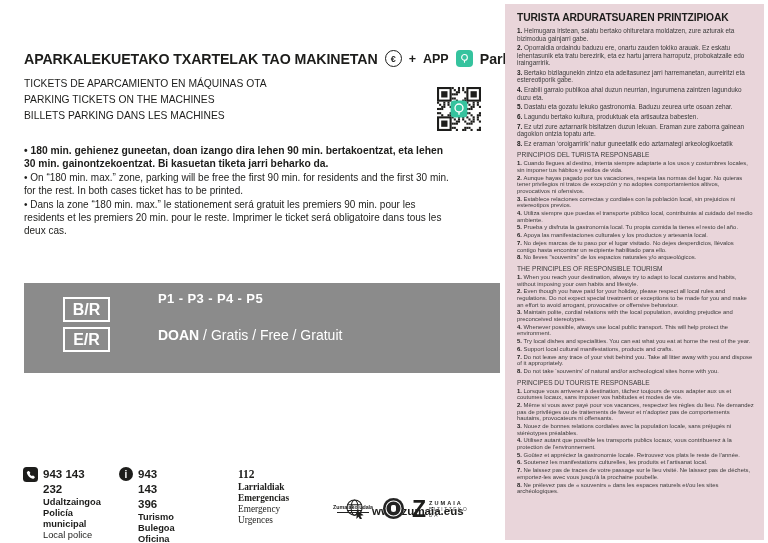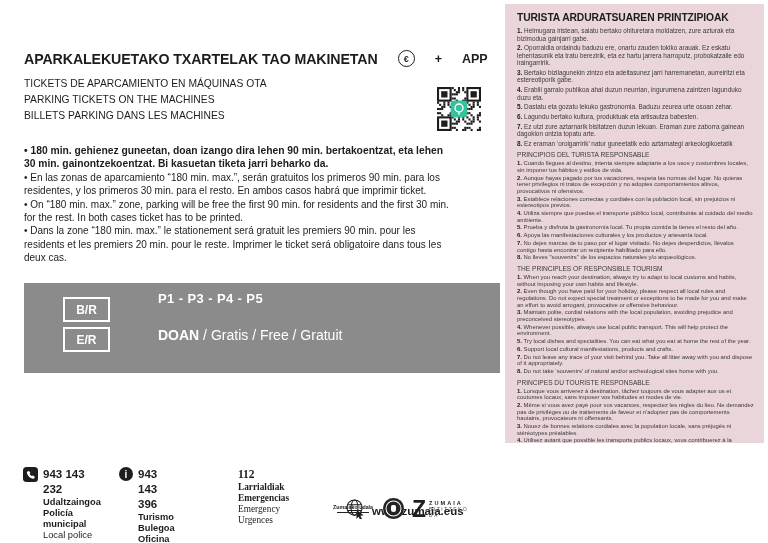--- a/index.html
+++ b/index.html
@@ -3,38 +3,38 @@
 <meta charset="utf-8">
 <style>
   html,body{margin:0;padding:0;}
   body{
     width:768px;height:543px;position:relative;overflow:hidden;
     background:#ffffff;color:#1d1d1b;
     font-family:"Liberation Sans",sans-serif;
     -webkit-font-smoothing:antialiased;
   }
   
-  .header-row{position:absolute;left:24px;top:50px;display:flex;align-items:center;gap:20px;}
+  .header-row{position:absolute;left:24px;top:50px;display:flex;align-items:center;gap:7px;}
   .main-title{font-size:14.2px;font-weight:700;letter-spacing:-0.1px;white-space:nowrap;}
   .euro-badge{width:15px;height:15px;border:1.3px solid #1d1d1b;border-radius:50%;
     display:flex;align-items:center;justify-content:center;font-size:9px;font-weight:700;flex:none;}
   .plus-sign,.app-label{font-size:12.5px;font-weight:700;}
   .pl-chip{width:17px;height:17px;background:#35c39e;border-radius:4px;
     display:flex;align-items:center;justify-content:center;flex:none;}
   .brand-name{font-size:14.2px;font-weight:700;}
   .subtitles{position:absolute;left:24px;top:76px;font-size:10.3px;line-height:16px;}
   .qr{position:absolute;left:437px;top:87px;width:44px;height:44px;}
   
   .bullets{position:absolute;left:24px;top:144px;width:430px;font-size:10px;line-height:13.4px;}
   .bullets p{margin:0;}
   .bullets p.bold{font-weight:700;font-size:10.3px;}
   
   .zone-box{position:absolute;left:24px;top:283px;width:476px;height:90px;background:#8b8b8b;}
   .zone-badge{position:absolute;left:39px;width:47px;height:25px;border:2px solid #fff;
-    color:#fff;font-weight:700;font-size:12px;display:flex;align-items:center;justify-content:center;box-sizing:border-box;}
+    color:#fff;font-weight:700;font-size:16px;display:flex;align-items:center;justify-content:center;box-sizing:border-box;}
   .zone-badge.br{top:14px;} .zone-badge.er{top:44px;}
   .zone-line1{position:absolute;left:134px;top:8px;color:#fff;font-weight:700;font-size:13px;letter-spacing:0.4px;}
   .zone-line2{position:absolute;left:134px;top:44px;color:#fff;font-size:14px;text-align:right;}
   .zone-line2 .fb{font-weight:700;}
   
   .contact-area{position:absolute;left:0;top:0;}
   .contact-col{position:absolute;top:467px;}
   .contact-col:nth-child(1){left:43px;}
   .contact-col:nth-child(2){left:138px;}
   .contact-col:nth-child(3){left:238px;font-family:Liberation Serif, serif;}
@@ -52,21 +52,21 @@
   .townhall-logo .rule{height:1px;background:#222;margin:1px 6px 0;}
   .seal-logo{width:21px;height:21px;border-radius:50%;background:#242424;
     box-shadow:inset 0 0 0 2.5px #242424, inset 0 0 0 3.5px #ffffff;position:relative;flex:none;}
   .seal-logo::after{content:"";position:absolute;left:8px;top:7px;width:5px;height:7px;background:#fff;border-radius:2px 2px 3px 3px;}
   .z-logo{display:flex;align-items:center;gap:3px;}
   .z-glyph{font-size:23px;font-weight:900;line-height:20px;}
   .z-text{display:flex;flex-direction:column;gap:1px;}
   .z-title{font-size:5.6px;font-weight:700;letter-spacing:2px;}
   .z-sub{font-size:4.8px;letter-spacing:1.6px;color:#4a4a4a;}
   
-  .panel{position:absolute;left:505px;top:4px;width:259px;height:439px;background:#e9d5da;
+  .panel{position:absolute;left:505px;top:4px;width:259px;height:536px;background:#e9d5da;
     box-sizing:border-box;padding:8px 10px 0 12px;overflow:hidden;}
   .panel-title{font-size:10.3px;font-weight:700;margin:0 0 4px;letter-spacing:-0.1px;}
   .panel-sec .p-item{margin:0 0 2px;color:#3a3a3a;}
   .panel-sec.sec0 .p-item{font-size:6.4px;line-height:7.5px;margin-bottom:2.2px;}
   .panel-sec.sec1 .p-item,.panel-sec.sec2 .p-item,.panel-sec.sec3 .p-item{font-size:5.9px;line-height:6.6px;margin-bottom:1.2px;}
   .p-item b{color:#1d1d1b;font-weight:700;}
   .p-heading{font-size:6.6px;color:#3a3a3a;margin:4px 0 2px;}
 </style>
 </head>
 <body>
@@ -211,21 +211,20 @@
       <rect x="0" y="28" width="14" height="14"></rect>
       <rect x="2" y="30" width="10" height="10" fill="#fff"></rect>
       <rect x="4" y="32" width="6" height="6" fill="#1d1d1b"></rect>
       <rect x="13" y="13" width="16" height="16" rx="3.5" fill="#35c39e"></rect>
       <circle cx="21" cy="20" r="3.8" fill="none" stroke="#fff" stroke-width="1.3"></circle>
       <path d="M21 23.8 L21 26.5" stroke="#fff" stroke-width="1.3"></path>
     </svg></div>
 
 <div class="bullets">
     <p class="bold">• 180 min. gehienez guneetan, doan izango dira lehen 90 min. bertakoentzat, eta lehen 30 min. gainontzekoentzat. Bi kasuetan tiketa jarri beharko da.</p>
-    <p>• En las zonas de aparcamiento “180 min. max.”, serán gratuitos los primeros 90 min. para los residentes, y los primeros 30 min. para el resto. En ambos casos habrá que imprimir ticket.</p>
     <p>• On “180 min. max.” zone, parking will be free the first 90 min. for residents and the first 30 min. for the rest. In both cases ticket has to be printed.</p>
     <p>• Dans la zone “180 min. max.” le stationement será gratuit les premiers 90 min. pour les residents et les premiers 20 min. pour le reste. Imprimer le ticket será obligatoire dans tous les deux cas.</p>
   </div>
 
 <div class="zone-box">
   <div class="zone-badge br">B/R</div>
   <div class="zone-badge er">E/R</div>
   <div class="zone-line1">P1 - P3 - P4 - P5</div>
   <div class="zone-line2">
     <span class="fb">DOAN</span><span> / Gratis / Free / Gratuit</span>

